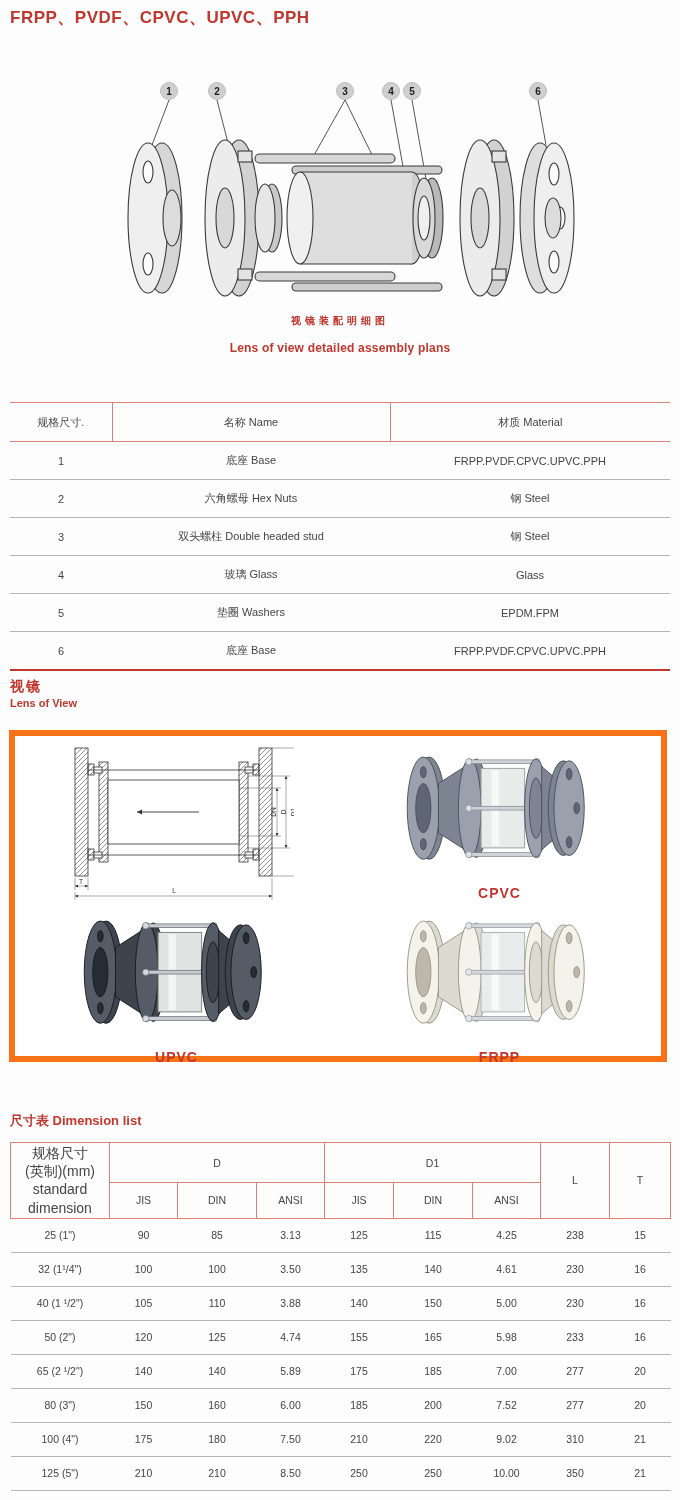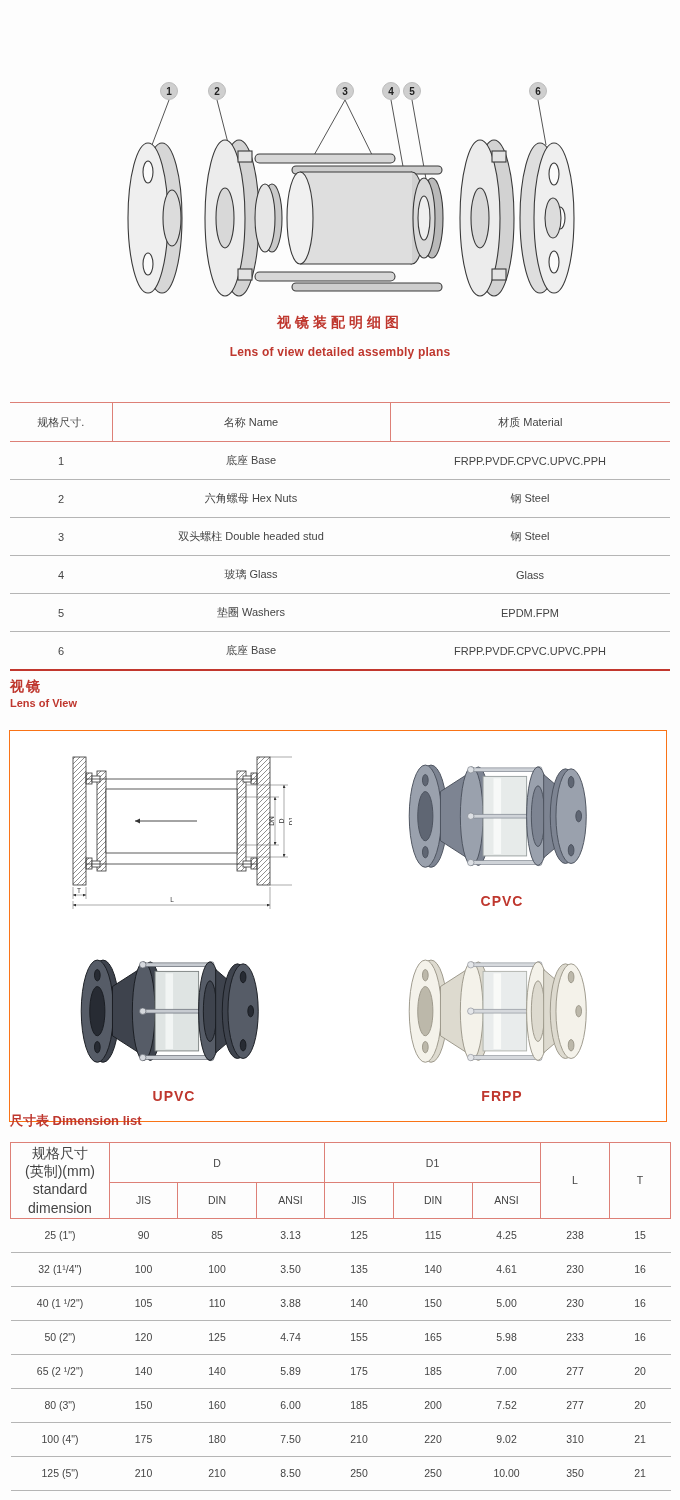--- a/index.html
+++ b/index.html
@@ -26,38 +26,38 @@
   .callout{
     position:absolute;width:18px;height:18px;border-radius:50%;
     background:#cfcfcf;border:1px solid #bdbdbd;box-sizing:border-box;
     color:#222;font-size:10px;font-weight:bold;
     display:flex;align-items:center;justify-content:center;
   }
   .callout-1{left:160px;top:7px}.callout-2{left:208px;top:7px}
   .callout-3{left:336px;top:7px}.callout-4{left:382px;top:7px}
   .callout-5{left:403px;top:7px}.callout-6{left:529px;top:7px}
   .asm-caption{position:absolute;top:314px;left:0;width:680px;text-align:center;color:var(--red);}
-  .asm-caption .zh{font-size:14px;font-weight:bold;letter-spacing:4px;}
+  .asm-caption .zh{font-size:10px;font-weight:bold;letter-spacing:4px;}
   .asm-caption .en{font-size:12px;font-weight:bold;margin-top:13px;letter-spacing:.2px;}
   
   table{border-collapse:collapse;table-layout:fixed;}
   .parts{position:absolute;left:10px;top:402px;width:660px;font-size:11px;text-align:center;color:#444;}
   .parts thead th{
     height:36px;font-weight:normal;font-size:11px;
     border-top:1px solid var(--border-red);border-bottom:1px solid var(--border-red);
   }
   .parts thead th + th{border-left:1px solid var(--border-red);}
   .parts tbody td{height:35px;border-bottom:1px solid var(--line-gray);}
   .parts tbody tr:last-child td{border-bottom:2px solid var(--thick-red);}
   
   .lens-title{position:absolute;left:10px;top:678px;color:var(--red);font-size:14px;font-weight:bold;letter-spacing:2px;}
   .lens-sub{position:absolute;left:10px;top:697px;color:var(--red);font-size:11px;font-weight:bold;}
   .lens-box{
-    position:absolute;left:9px;top:730px;width:658px;height:392px;
-    border:1px solid #f97316;background:#fff;box-sizing:border-box;
+    position:absolute;left:9px;top:730px;width:658px;height:332px;
+    border:6px solid #f97316;background:#fff;box-sizing:border-box;
     display:grid;grid-template-columns:1fr 1fr;grid-template-rows:1fr 1fr;
   }
   .lens-cell{display:flex;flex-direction:column;align-items:center;justify-content:center;gap:3px;}
   .product-label{color:var(--red);font-weight:bold;font-size:14px;letter-spacing:1px;}
   
   .cpvc{--face:#9aa1ad;--mid:#7d8492;--dark:#5f6673;--line:#4a505c;}
   .frpp{--face:#f4f2ea;--mid:#dddacf;--dark:#bcb8aa;--line:#9a9688;}
   .upvc{--face:#565c67;--mid:#3e434d;--dark:#272b33;--line:#181b21;}
   
   .dim-title{position:absolute;left:10px;top:1112px;color:var(--red);font-size:13px;font-weight:bold;}
@@ -67,20 +67,21 @@
   .dim thead tr:last-child th{height:30px;}
   .dim th.spec{white-space:pre-line;font-size:14px;line-height:1.3;}
   .dim tbody td{height:31px;border-bottom:1px solid var(--line-gray);}
   .dim tbody tr:last-child td{border-bottom:2px solid var(--thick-red);}
 </style>
 </head>
 <body>
 
 <div class="page">
 
+  <div class="page-title">FRPP、PVDF、CPVC、UPVC、PPH</div>
 
   <div class="assembly">
     <svg width="560" height="240" viewBox="0 0 560 240">
       <g stroke="#555" stroke-width="1">
         <line x1="109" y1="25" x2="92" y2="70"></line>
         <line x1="157" y1="25" x2="168" y2="68"></line>
         <line x1="285" y1="25" x2="253" y2="82"></line>
         <line x1="285" y1="25" x2="316" y2="88"></line>
         <line x1="331" y1="25" x2="344" y2="97"></line>
         <line x1="352" y1="25" x2="366" y2="104"></line>

